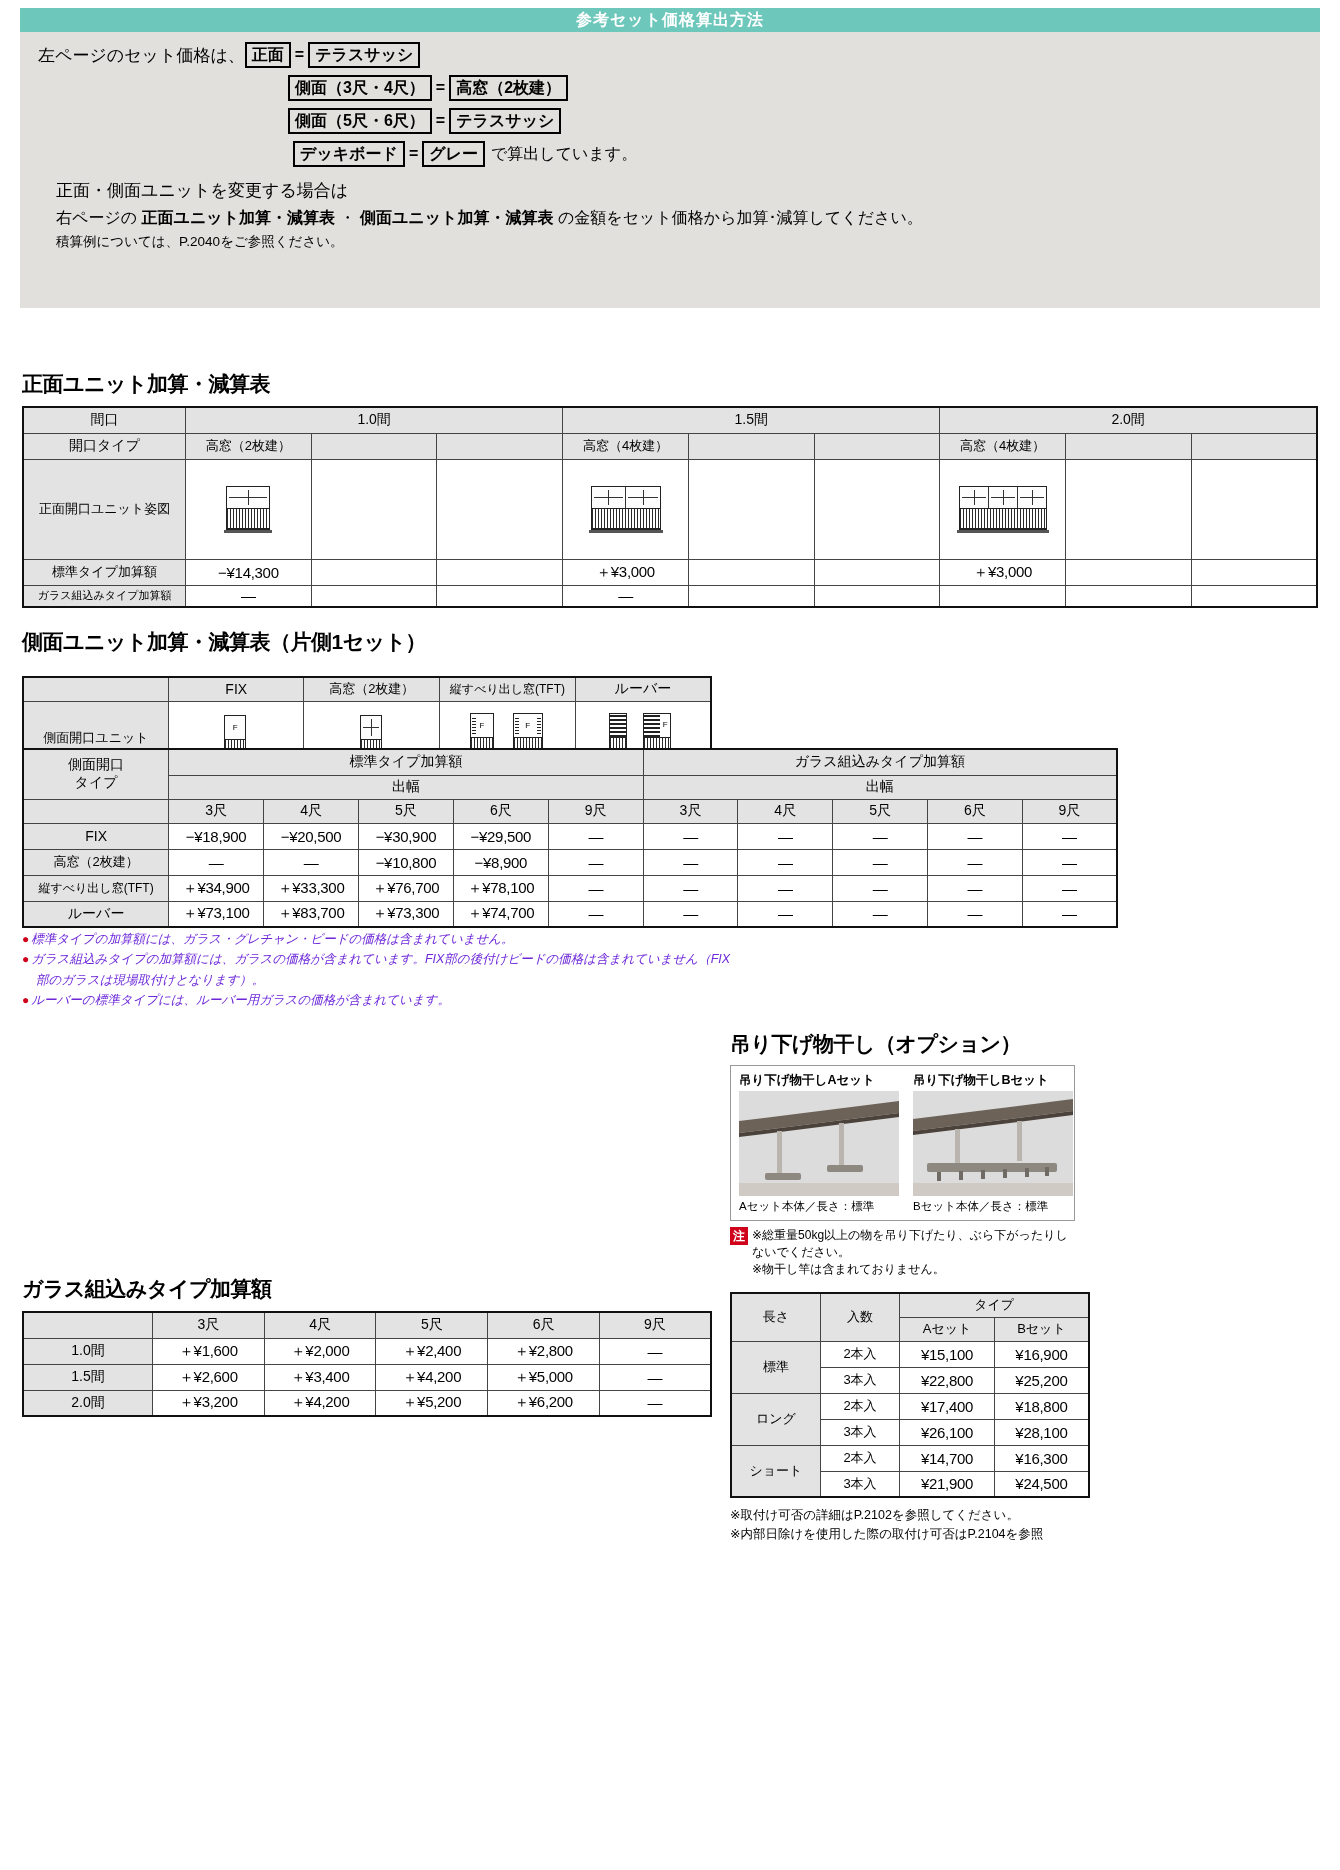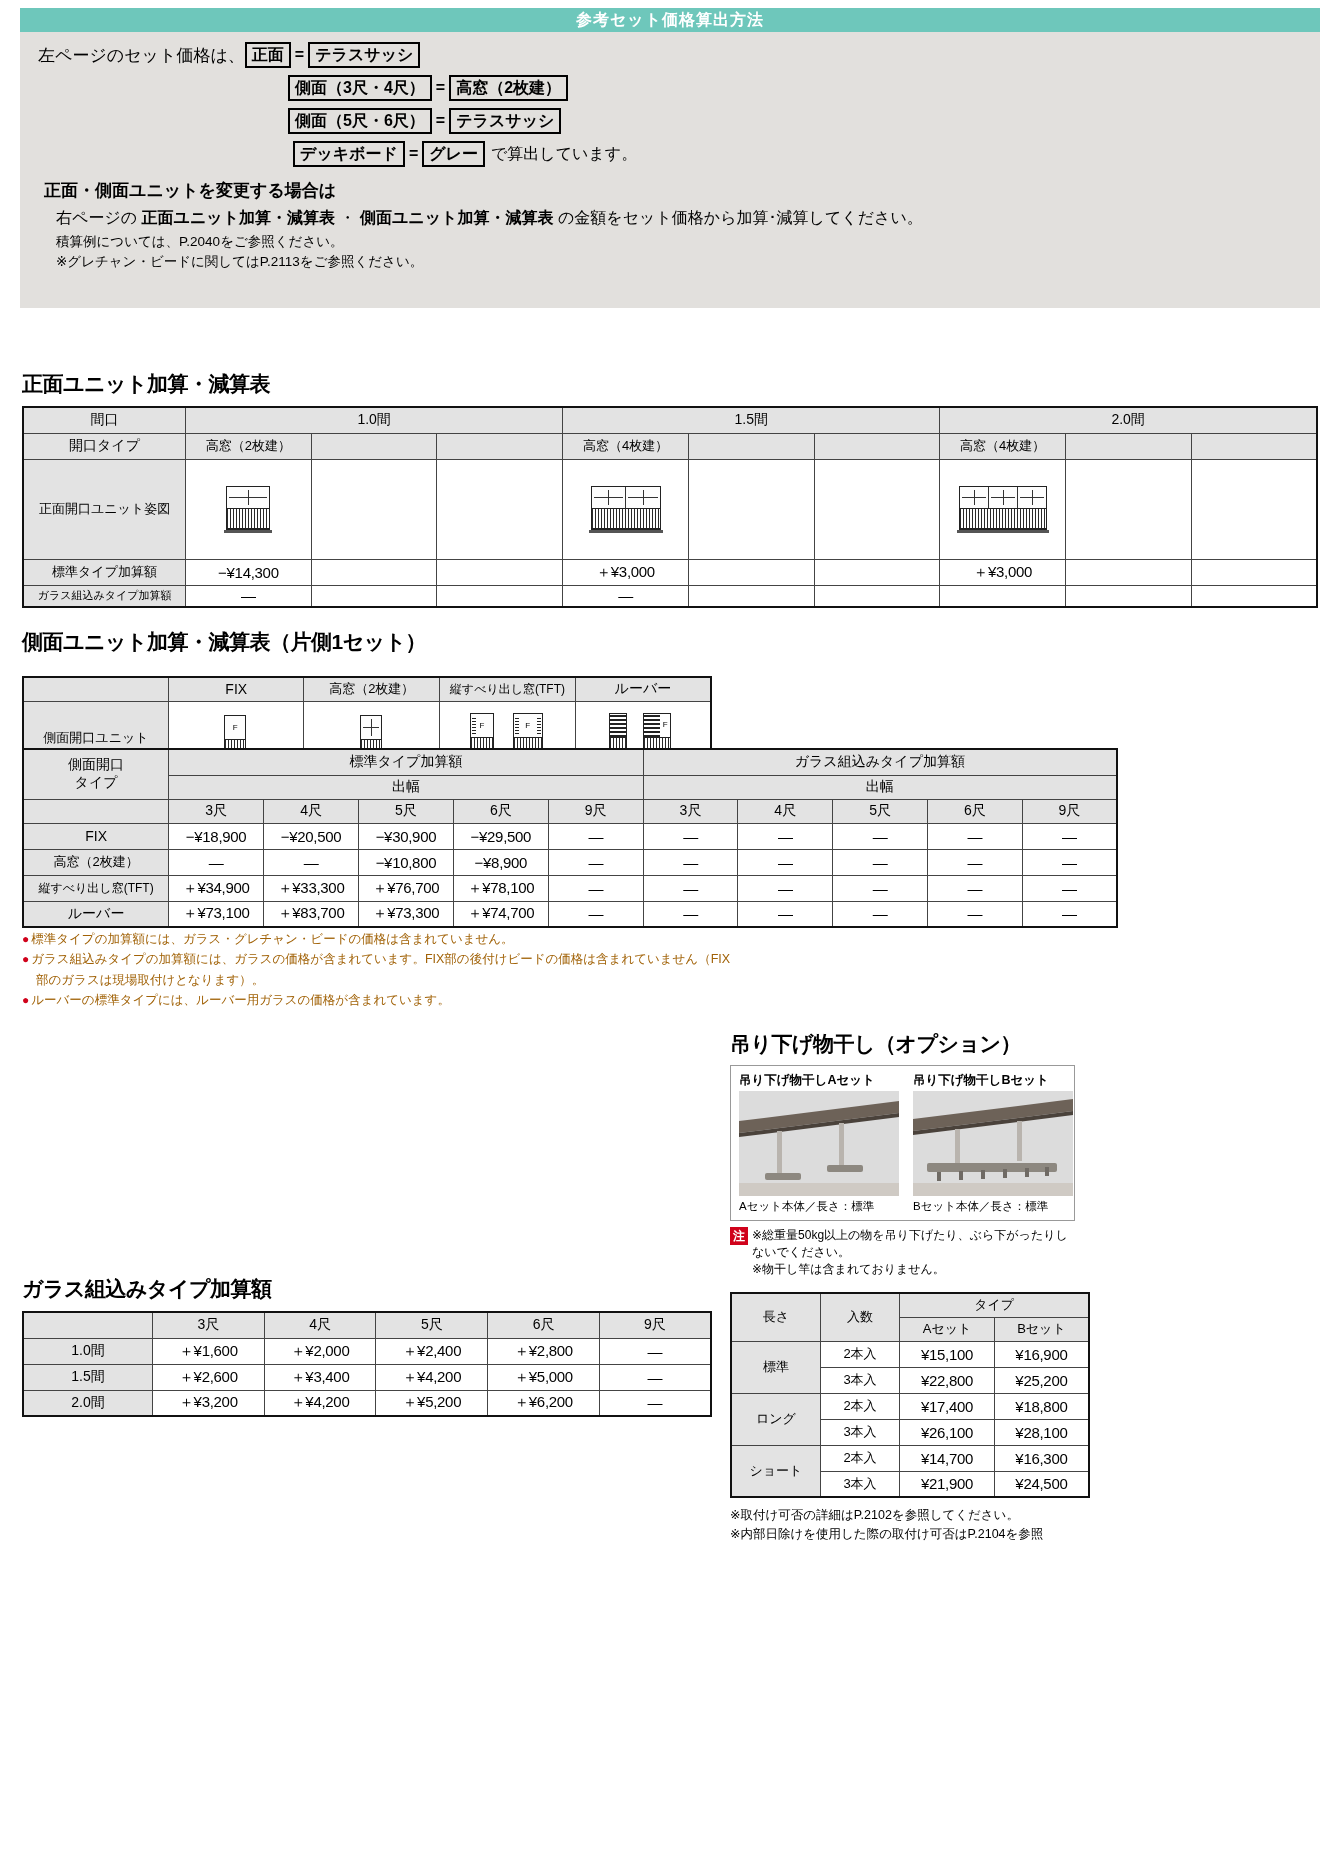--- a/index.html
+++ b/index.html
@@ -24,21 +24,21 @@
   .info-body { padding:10px 0 0 18px; font-size:16px; }
   .eqline { display:flex; align-items:center; margin-bottom:7px; font-size:17px; }
   .eqline.indent1 { padding-left:250px; }
   .eqline.indent2 { padding-left:255px; }
   .boxlbl {
     border:2px solid #000; background:#e2e0dd; padding:1px 5px;
     font-weight:bold; font-size:16px; line-height:1.25; display:inline-block;
   }
   .eqs { margin:0 4px; font-weight:bold; font-size:16px; }
   .txt-after { margin-left:6px; font-size:16px; }
-  .bold-head { font-weight:bold; font-size:17px; margin:12px 0 6px 6px; }
+  .bold-head { font-weight:normal; font-size:17px; margin:12px 0 6px 18px; }
   .sub-line { font-size:16px; margin:0 0 4px 18px; }
   .sub-line b { font-weight:bold; }
   .note-small { font-size:13.5px; margin:0 0 2px 18px; }
 
   
   .sec-h { font-size:21px; font-weight:bold; letter-spacing:-0.5px; }
 
   
   table.g { border-collapse:collapse; font-size:14px; }
   table.g td, table.g th { border:1px solid #444; text-align:center; vertical-align:middle; font-weight:normal; }
@@ -62,21 +62,21 @@
   .ubase { height:3px; background:#555; }
 
   
   #side-dia { position:absolute; left:22px; top:628px; }
   #side-dia table { width:690px; }
 
   
   #side-price { position:absolute; left:22px; top:748px; }
   #side-price table { width:1096px; }
 
-  .bullets { position:absolute; left:22px; top:930px; font-size:12.5px; color:#a16207; line-height:1.55; }
+  .bullets { position:absolute; left:22px; top:930px; font-size:12.5px; color:#6d28d9; line-height:1.55;font-style:italic; }
   .bullets div { margin-bottom:1px; }
   .bullets .b2 { padding-left:14px; }
   .bullets .dotm::before { content:"\25CF"; color:#d0021b; margin-right:2px; font-size:12px; }
 
   
   #wood-sec { position:absolute; left:22px; top:1275px; }
   #wood-sec table { width:690px; }
 
   
   #dryer-sec { position:absolute; left:730px; top:1030px; width:600px; }
@@ -130,21 +130,20 @@
       <span class="txt-after">で算出しています。</span>
     </div>
 
     <div class="bold-head">正面・側面ユニットを変更する場合は</div>
 
     <div class="sub-line">
       <span>右ページの </span><b>正面ユニット加算・減算表</b><span> ・ </span><b>側面ユニット加算・減算表</b><span> の金額をセット価格から加算･減算してください。</span>
     </div>
 
     <div class="note-small">積算例については、P.2040をご参照ください。</div>
-    <div class="note-small">※グレチャン・ビードに関してはP.2113をご参照ください。</div>
   </div>
 </div>
 
 <div id="front-table">
   <div class="sec-h" style="margin-bottom:8px;">正面ユニット加算・減算表</div>
   <table class="g outer">
     <tbody>
         <tr>
       <td class="hd" style="width:150px;height:26px;">間口</td>
       <td class="hd" colspan="3">1.0間</td>

